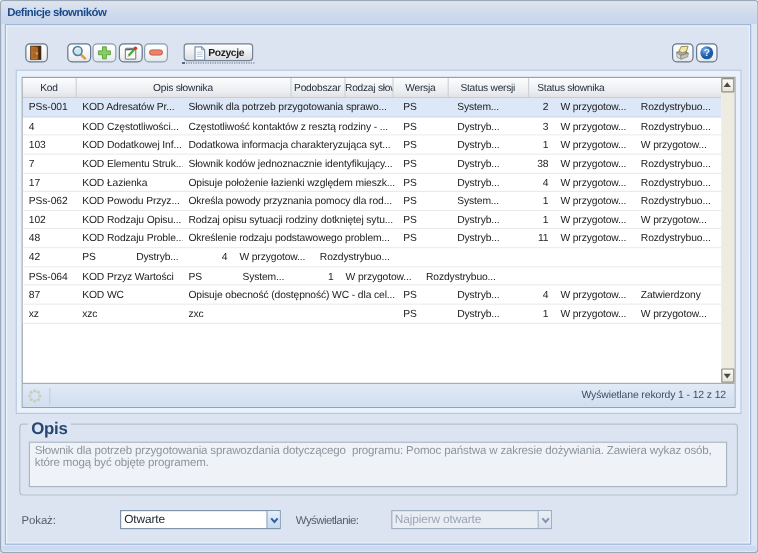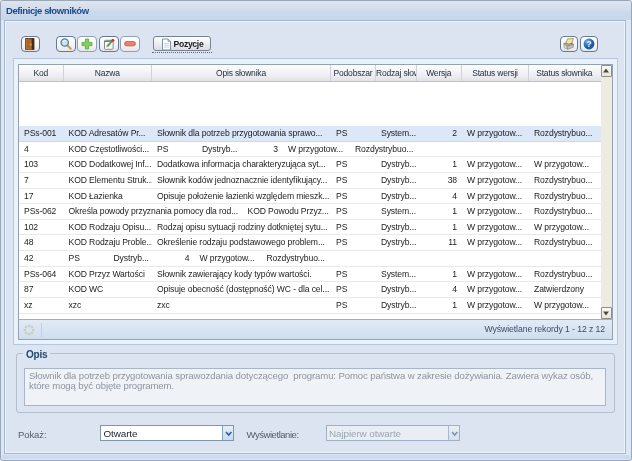--- a/index.html
+++ b/index.html
@@ -26,21 +26,21 @@
 
 
 #wrap { position:absolute; left:13px; top:58px; width:605px; height:287px; border:1px solid #b7c7e0; background:#e9f1fb; }
 #grid { position:absolute; left:18px; top:64px; width:595px; height:276px; border:1px solid #97a1ad; background:#fff; }
 
 #ghead { position:absolute; left:0; top:0; width:582px; height:17px; background:linear-gradient(#fdfdfe,#ebedf0 70%,#e0e2e6); border-bottom:1px solid #bfc3c9; display:flex; }
 #ghead .h { height:100%; border-right:1px solid #cfd2d6; font-size:8.5px; color:#25303d; text-align:center; line-height:16px; overflow:hidden; white-space:nowrap; letter-spacing:-0.2px; }
 
 #gbody { position:absolute; left:0; top:17px; width:582px; }
 .row { display:flex; height:15.625px; border-bottom:1px solid #e9eaea; background:#fff; }
-.row.sel { background:#dce7f8; border-bottom-color:#c9d9f1;margin-top:44px; }
+.row.sel { background:#dce7f8; border-bottom-color:#c9d9f1; }
 .c { height:100%; overflow:hidden; white-space:nowrap; font-size:8.6px; letter-spacing:-0.1px; color:#1c1c1c; line-height:14.6px; padding-left:5px; }
 .c0 { width:44.5px; } .c1 { width:88.5px; } .c2 { width:179px; } .c3 { width:45px; }
 .c4 { width:40.5px; } .c5 { width:45.5px; padding-left:0; padding-right:5px; text-align:right; }
 .c6 { width:67px; } .c7 { width:70.5px; padding-right:0; }
 
 
 #sbar { position:absolute; left:581.5px; top:0; width:11.5px; height:253.5px; background:#eeebe1; }
 .sbtn { position:absolute; left:0; width:11.5px; height:11.5px; background:linear-gradient(#fbfaf6,#e8e4d8); border:1px solid #8e8e84; border-radius:1px; }
 .sbtn.up { top:0; } .sbtn.dn { top:242px; }
 .arr { position:absolute; left:50%; top:50%; width:0; height:0; }
@@ -48,21 +48,21 @@
 .arr.d { transform:translate(-50%,-40%); border-left:3px solid transparent; border-right:3px solid transparent; border-top:4px solid #4a4a42; }
 
 
 #gfoot { position:absolute; left:0; bottom:0; width:593px; height:20.5px; border-top:1px solid #a5adb8; background:linear-gradient(#e2eaf6,#cfdeef); }
 #gfoot .rec { position:absolute; right:7px; top:4px; font-size:8.7px; color:#3d4e66; letter-spacing:-0.1px; }
 #gfoot .sep { position:absolute; left:21.5px; top:3px; height:14px; width:1px; background:#c3cfdf; }
 #gfoot svg { position:absolute; left:4px; top:4px; }
 
 
 #fs { position:absolute; left:16px; top:353px; width:599px; height:60px; border:1px solid #b4bfcd; border-radius:3px; }
-#fs .lg { position:absolute; left:6px; top:-5px; padding:0 3px; background:#dbe5f4; font-size:10px; font-weight:bold; letter-spacing:-0.2px; color:#27476f; }
+#fs .lg { position:absolute; left:6px; top:-5px; padding:0 3px; background:#dbe5f4; font-size:14px; font-weight:bold; letter-spacing:-0.2px; color:#27476f; }
 #ta { position:absolute; left:24px; top:368px; width:582px; height:38px; background:#eff3f8; border:1px solid #abb6c4; padding:1.5px 4px; font-size:9.6px; line-height:10.4px; letter-spacing:-0.12px; color:#8e949c; }
 
 
 .blabel { position:absolute; font-size:9.5px; color:#525c6a; letter-spacing:-0.1px; }
 .combo { position:absolute; top:425px; width:134px; height:16px; border:1px solid #7f96ac; background:#fff; }
 .combo .val { position:absolute; left:2.5px; top:1.5px; font-size:9.9px; color:#202833; letter-spacing:-0.1px; }
 .combo .trig { position:absolute; right:0; top:0; width:11px; height:100%; border-left:1px solid #8aa2b8; background:linear-gradient(#e6effa,#c6daf1); }
 .combo.dis { background:#e9eef5; border-color:#9fb0c2; }
 .combo.dis .val { color:#9aa5b2; }
 .combo.dis .trig { background:linear-gradient(#e9eff7,#d6e1ee); border-left-color:#a8b7c9; }
@@ -141,21 +141,20 @@
       </defs>
       <circle cx="6" cy="6" r="5.4" fill="url(#hg)"></circle>
       <text x="6" y="9" font-size="8.5" font-weight="bold" text-anchor="middle" fill="#eef5fd" font-family="Liberation Sans">?</text>
     </svg>
 </div>
 
 <div id="wrap"></div>
 <div id="grid">
   <div id="ghead">
     <div class="h" style="width:44.5px;">Kod</div>
-    <div class="h" style="width:88.5px;">Nazwa</div>
     <div class="h" style="width:179px;">Opis słownika</div>
     <div class="h" style="width:45px;">Podobszar</div>
     <div class="h" style="width:40.5px;">Rodzaj słow</div>
     <div class="h" style="width:45.5px;">Wersja</div>
     <div class="h" style="width:67px;">Status wersji</div>
     <div class="h" style="width:70.5px; border-right:none;">Status słownika</div>
   </div>
   <div id="gbody">
 <div class="row sel">
         <div class="c c0">PSs-001</div>
@@ -163,20 +162,21 @@
         <div class="c c2">Słownik dla potrzeb przygotowania sprawo...</div>
         <div class="c c3">PS</div>
         <div class="c c4">System...</div>
         <div class="c c5">2</div>
         <div class="c c6">W przygotow...</div>
         <div class="c c7">Rozdystrybuo...</div>
       </div>
 <div class="row">
         <div class="c c0">4</div>
         <div class="c c1">KOD Częstotliwości...</div>
+        <div class="c c2">Częstotliwość kontaktów z resztą rodziny - ...</div>
         <div class="c c3">PS</div>
         <div class="c c4">Dystryb...</div>
         <div class="c c5">3</div>
         <div class="c c6">W przygotow...</div>
         <div class="c c7">Rozdystrybuo...</div>
       </div>
 <div class="row">
         <div class="c c0">103</div>
         <div class="c c1">KOD Dodatkowej Inf...</div>
         <div class="c c2">Dodatkowa informacja charakteryzująca syt...</div>
@@ -201,22 +201,22 @@
         <div class="c c1">KOD Łazienka</div>
         <div class="c c2">Opisuje położenie łazienki względem mieszk...</div>
         <div class="c c3">PS</div>
         <div class="c c4">Dystryb...</div>
         <div class="c c5">4</div>
         <div class="c c6">W przygotow...</div>
         <div class="c c7">Rozdystrybuo...</div>
       </div>
 <div class="row">
         <div class="c c0">PSs-062</div>
+        <div class="c c1">KOD Powodu Przyz...</div>
         <div class="c c2">Określa powody przyznania pomocy dla rod...</div>
-        <div class="c c1">KOD Powodu Przyz...</div>
         <div class="c c3">PS</div>
         <div class="c c4">System...</div>
         <div class="c c5">1</div>
         <div class="c c6">W przygotow...</div>
         <div class="c c7">Rozdystrybuo...</div>
       </div>
 <div class="row">
         <div class="c c0">102</div>
         <div class="c c1">KOD Rodzaju Opisu...</div>
         <div class="c c2">Rodzaj opisu sytuacji rodziny dotkniętej sytu...</div>
@@ -240,21 +240,20 @@
         <div class="c c0">42</div>
         <div class="c c3">PS</div>
         <div class="c c4">Dystryb...</div>
         <div class="c c5">4</div>
         <div class="c c6">W przygotow...</div>
         <div class="c c7">Rozdystrybuo...</div>
       </div>
 <div class="row">
         <div class="c c0">PSs-064</div>
         <div class="c c1">KOD Przyz Wartości</div>
-        <div class="c c2">Słownik zawierający kody typów wartości.</div>
         <div class="c c3">PS</div>
         <div class="c c4">System...</div>
         <div class="c c5">1</div>
         <div class="c c6">W przygotow...</div>
         <div class="c c7">Rozdystrybuo...</div>
       </div>
 <div class="row">
         <div class="c c0">87</div>
         <div class="c c1">KOD WC</div>
         <div class="c c2">Opisuje obecność (dostępność) WC - dla cel...</div>

